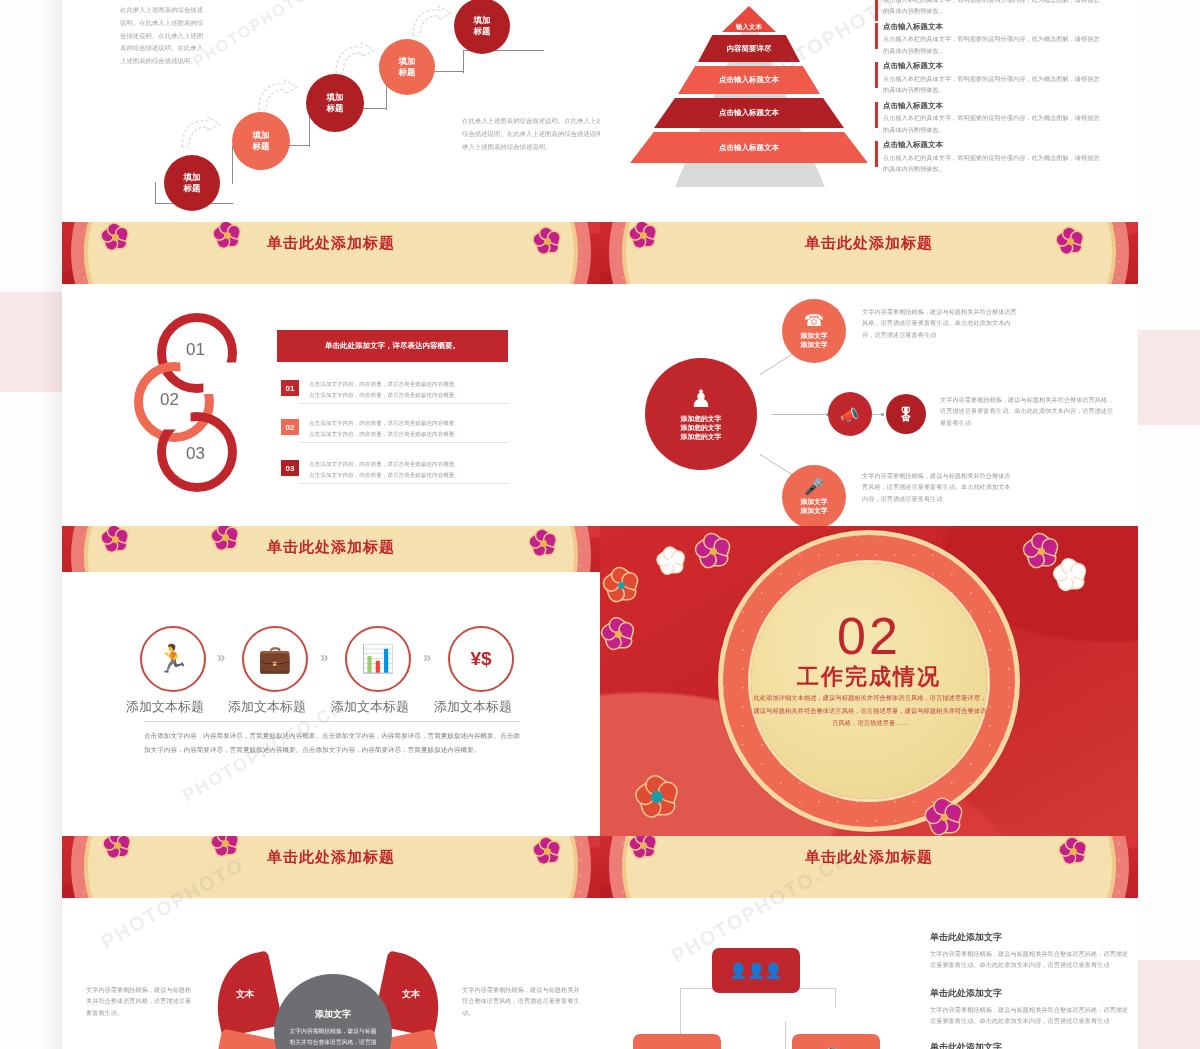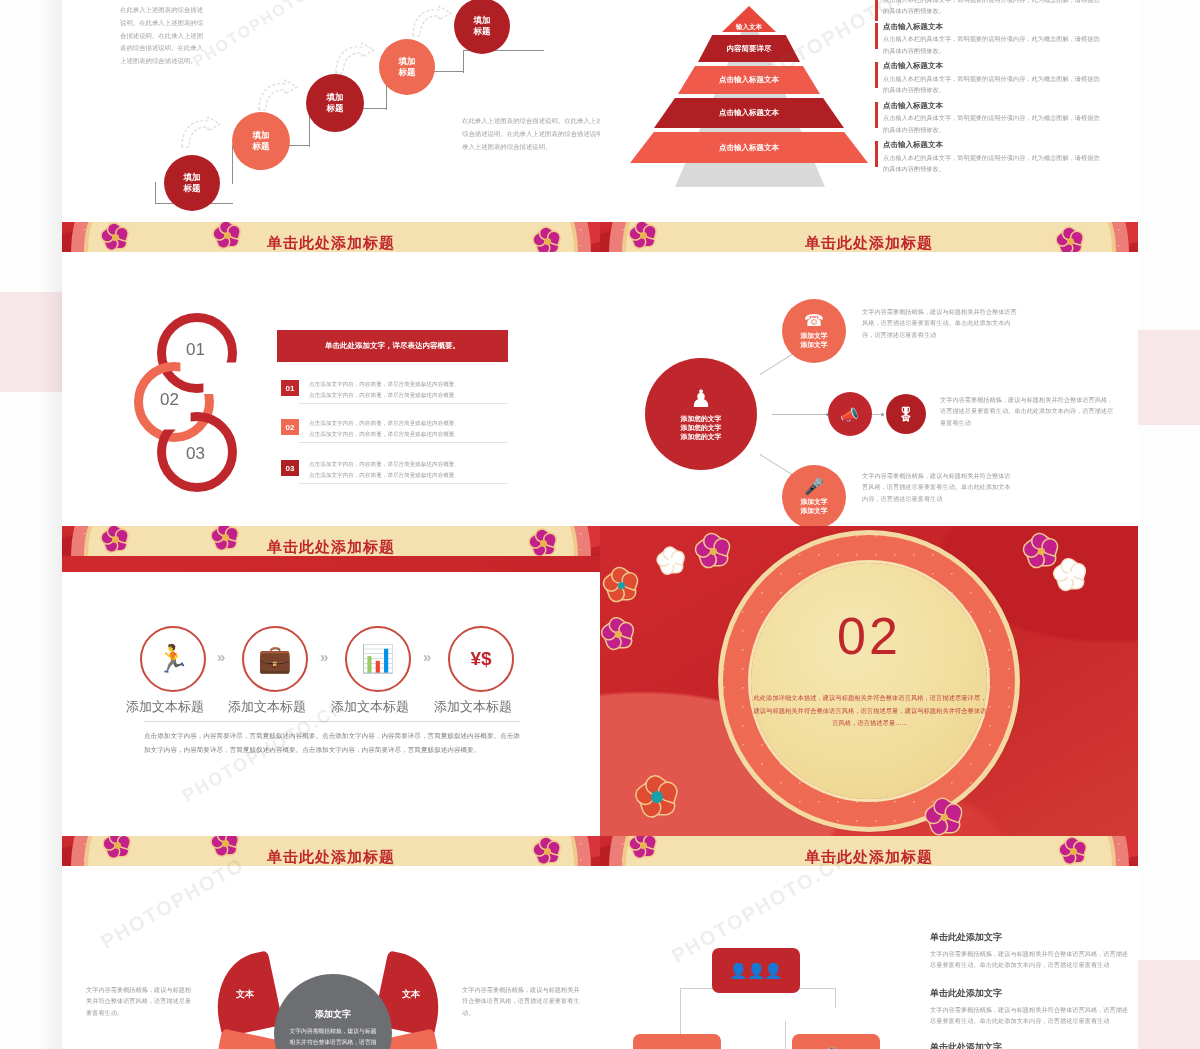--- a/index.html
+++ b/index.html
@@ -22,21 +22,21 @@
 
   .sheet{position:absolute;left:62px;top:0;width:1076px;height:1049px;background:#fff;}
 
   
   .band{position:relative;width:1076px;overflow:hidden;background:#fff;}
   .slide{position:absolute;top:0;height:100%;overflow:hidden;background:#fff;}
   .slide.left{left:0;width:538px;}
   .slide.right{left:538px;width:538px;}
 
   
-  .fest-head{position:absolute;left:0;right:0;top:0;height:30px;overflow:hidden;
+  .fest-head{position:absolute;left:0;right:0;top:0;height:62px;overflow:hidden;
     background:#c9252b;}
   .fest-head .redbase{position:absolute;inset:0;
     background:
       radial-gradient(ellipse 160px 52px at 12% 120%, #b81e24 0 60%, rgba(0,0,0,0) 62%),
       radial-gradient(ellipse 200px 60px at 86% -30%, #d8343a 0 60%, rgba(0,0,0,0) 62%),
       linear-gradient(180deg,#cf2a2f,#bd2126);}
   .fest-head .arc{position:absolute;left:50%;top:-150px;transform:translateX(-50%);
     width:520px;height:360px;border-radius:50%;
     background:#f5e0b0;border:13px solid #e8615a;box-sizing:border-box;
     box-shadow:0 0 0 4px #f0c98b inset;}
@@ -464,20 +464,21 @@
       <span class="wm" style="left:110px;top:215px;transform:rotate(-30deg);font-size:18px;">PHOTOPHOTO.CN</span>
     </div>
 
     <div class="slide right" style="background:transparent;">
       <div class="cover">
         <div class="bgred"></div>
         <div class="ring-outer"></div>
         <div class="ring-pat"></div>
         <div class="disc"></div>
         <div class="num">02</div>
+        <div class="ctitle">工作完成情况</div>
         <div class="cdesc">此处添加详细文本描述，建议与标题相关并符合整体语言风格，语言描述尽量详尽，建议与标题相关并符合整体语言风格，语言描述尽量，建议与标题相关并符合整体语言风格，语言描述尽量……</div>
 
         <div class="blossom bl-magenta" style="left:96px;top:8px;width:34px;height:34px;">
           <i style="transform:rotate(0deg);width:14px;height:14px;"></i>
             <i style="transform:rotate(72deg);width:14px;height:14px;"></i>
           <i style="transform:rotate(144deg);width:14px;height:14px;"></i>
             <i style="transform:rotate(216deg);width:14px;height:14px;"></i>
           <i style="transform:rotate(288deg);width:14px;height:14px;"></i>
             <span class="core"></span>
           </div>

